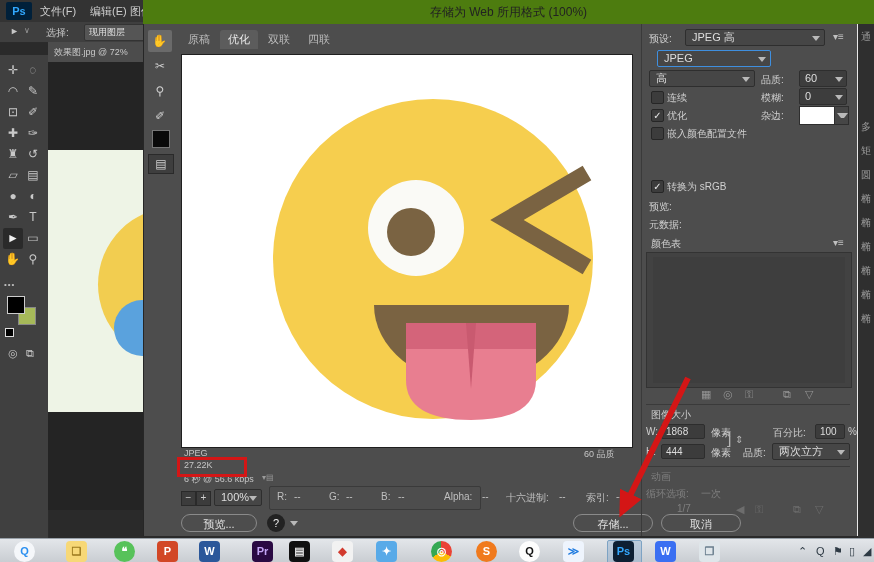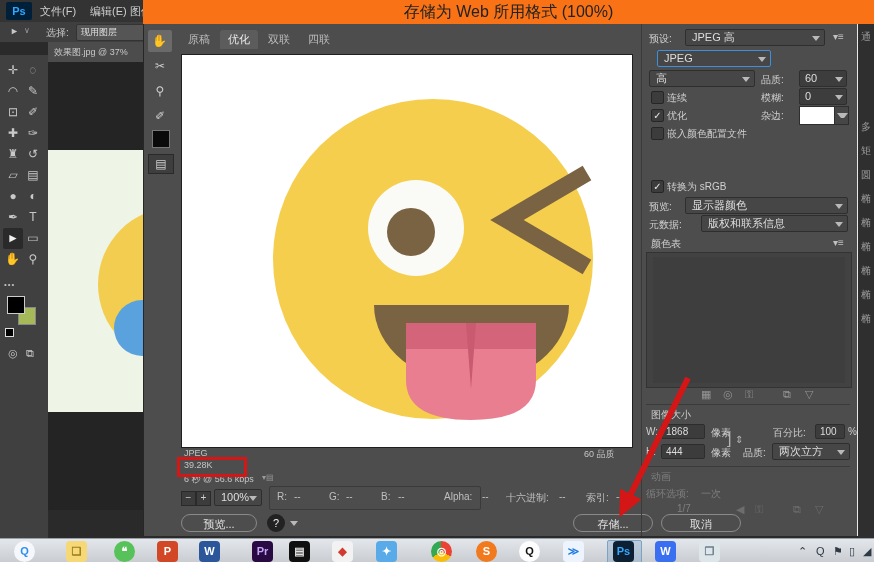--- a/index.html
+++ b/index.html
@@ -19,22 +19,22 @@
   .tool{width:20px;height:21px;color:#c9c9c9;font-size:12px;text-align:center;line-height:21px;cursor:pointer;}
   .tool.selected{background:#2a2a2a;border-radius:2px;color:#f0f0f0;}
   
   #doc-tab{left:48px;top:42px;width:95px;height:20px;background:#4c4c4c;color:#c9c9c9;
            font-size:9px;line-height:20px;padding-left:6px;box-sizing:border-box;white-space:nowrap;overflow:hidden;}
   #doc-canvas{left:48px;top:62px;width:95px;height:448px;background:#242424;overflow:hidden;}
   #doc-paste{position:absolute;left:0;top:88px;width:95px;height:262px;overflow:hidden;}
   #doc-status{left:48px;top:510px;width:95px;height:20px;background:#383838;border-top:1px solid #505050;
               color:#b5b5b5;font-size:9px;line-height:20px;}
   
-  #dlg-title{left:143px;top:0;width:731px;height:24px;background:#f97316;border-bottom:1px solid #b5b5b5;
-             color:#222;font-size:16px;text-align:center;line-height:24px;}
+  #dlg-title{left:143px;top:0;width:731px;height:24px;background:#4d7c0f;border-bottom:1px solid #b5b5b5;
+             color:#222;font-size:12px;text-align:center;line-height:24px;}
   #dlg-body{left:143px;top:24px;width:713px;height:512px;background:#4d4d4d;border-left:1px solid #262626;
             border-right:2px solid #e8e8e8;box-sizing:content-box;}
   .tab{position:absolute;top:6px;height:19px;width:38px;text-align:center;line-height:19px;
        font-size:11px;color:#bdbdbd;cursor:pointer;}
   .tab.active{background:#5c5c5c;color:#ececec;border-radius:3px 3px 0 0;}
   .mini-btn{position:absolute;left:4px;width:24px;height:22px;color:#d0d0d0;font-size:12px;
             text-align:center;line-height:22px;cursor:pointer;}
   .mini-btn.selected{background:#6a6a6a;border-radius:2px;}
   #preview{position:absolute;left:37px;top:30px;width:450px;height:392px;background:#ffffff;
            border:1px solid #1f1f1f;overflow:hidden;}
@@ -87,21 +87,21 @@
     <div class="abs" id="ps-logo">Ps</div>
     <div class="menu-item" style="left:40px;">文件(F)</div>
     <div class="menu-item" style="left:90px;">编辑(E)</div>
     <div class="menu-item" style="left:130px;">图像</div>
   </div>
 
   <div class="abs" id="optionsbar">
     <span class="abs" style="left:10px;top:4px;font-size:9px;">►</span>
     <span class="abs" style="left:24px;top:4px;font-size:8px;color:#9a9a9a;">∨</span>
     <span class="abs" style="left:46px;top:4px;">选择:</span>
-    <span class="abs" style="left:76px;top:2px;width:62px;height:14px;background:#555;border:1px solid #333;border-radius:2px;padding:1px 4px 0;font-size:9px;color:#e0e0e0;">现用图层</span>
+    <span class="abs" style="left:84px;top:2px;width:62px;height:14px;background:#555;border:1px solid #333;border-radius:2px;padding:1px 4px 0;font-size:9px;color:#e0e0e0;">现用图层</span>
   </div>
 
   <div class="abs" id="toolpanel">
     <div class="abs" style="left:3px;top:5px;width:44px;display:flex;flex-wrap:wrap;">
         <div class="tool">✛</div>
         <div class="tool">◌</div>
         <div class="tool">◠</div>
         <div class="tool">✎</div>
         <div class="tool">⊡</div>
         <div class="tool">✐</div>
@@ -121,21 +121,21 @@
         <div class="tool">⚲</div>
       </div>
     <div class="abs" style="left:4px;top:225px;color:#bdbdbd;font-size:8px;letter-spacing:1px;">•••</div>
     <div class="abs" style="left: 18px; top: 252px; width: 16px; height: 16px; border: 1px solid rgb(136, 136, 136); background: rgb(166, 185, 89);" id="bg-swatch"></div>
     <div class="abs" style="left: 7px; top: 241px; width: 16px; height: 16px; border: 1px solid rgb(204, 204, 204); background: rgb(0, 0, 0);" id="fg-swatch"></div>
     <div class="abs" style="left:5px;top:273px;width:7px;height:7px;background:#000;border:1px solid #ddd;"></div>
     <div class="abs" style="left:8px;top:292px;color:#c9c9c9;font-size:11px;">◎</div>
     <div class="abs" style="left:26px;top:292px;color:#c9c9c9;font-size:11px;">⧉</div>
   </div>
 
-  <div class="abs" id="doc-tab">效果图.jpg @ 37%</div>
+  <div class="abs" id="doc-tab">效果图.jpg @ 72%</div>
   <div class="abs" id="doc-canvas">
     <div id="doc-paste" style="background: rgb(238, 244, 230);">
       <div class="abs" id="bgdoc-face" style="left: 50px; top: 57px; width: 155px; height: 155px; border-radius: 50%; background: rgb(242, 205, 80);"></div>
       <div class="abs" id="bgdoc-blue" style="left: 66px; top: 150px; width: 56px; height: 56px; border-radius: 50%; background: rgb(90, 162, 221);"></div>
     </div>
   </div>
 
   <div class="abs" id="dlg-title">存储为 Web 所用格式 (100%)</div>
 
   <div class="abs" id="dlg-body">
@@ -161,21 +161,21 @@
         <path d="M224,268 L224,325 Q224,365 289,365 Q354,365 354,325 L354,268 Z" fill="#e87e90"></path>
         <rect x="224" y="268" width="130" height="26" fill="#d4647a"></rect>
         <polygon points="284,268 294,268 289,334" fill="#c95a70"></polygon>
         <circle cx="234" cy="173" r="48" fill="#fafaf6"></circle>
         <circle cx="229" cy="177" r="24" fill="#7a6342"></circle>
         <path d="M405,118 L325,165 L405,212" fill="none" stroke-width="17" stroke="#7a6342"></path>
       </svg>
     </div>
 
     <div class="ann" style="left:40px;top:424px;">JPEG</div>
-    <div class="ann" style="left:40px;top:436px;">39.28K</div>
+    <div class="ann" style="left:40px;top:436px;">27.22K</div>
     <div class="ann" style="left:40px;top:449px;">6 秒 @ 56.6 kbps</div>
     <div class="ann" style="left:118px;top:449px;font-size:8px;color:#9a9a9a;">▾▤</div>
     <div class="ann" style="left:440px;top:424px;">60 品质</div>
 
     <div class="szbox" style="left:37px;top:467px;">−</div>
     <div class="szbox" style="left:52px;top:467px;">+</div>
     <div class="dd" style="left:70px;top:465px;width:48px;">100%</div>
     <div class="abs" style="left:125px;top:462px;width:210px;height:22px;border:1px solid #3a3a3a;border-radius:2px;"></div>
     <span class="stat" style="left:133px;top:467px;">R:</span>
     <span class="stat" style="left:150px;top:467px;">--</span>
@@ -221,24 +221,22 @@
         <div style="margin:6px 0 0 2px;border-left:4px solid transparent;border-right:4px solid transparent;border-top:5px solid #b9b9b9;"></div>
       </div>
 
     <div class="cb" style="left:507px;top:103px;"></div>
     <span class="lbl" style="left:523px;top:103px;">嵌入颜色配置文件</span>
 
     <div class="cb" style="left:507px;top:156px;">✓</div>
     <span class="lbl" style="left:523px;top:156px;">转换为 sRGB</span>
 
     <span class="lbl" style="left:505px;top:176px;">预览:</span>
-    <div class="dd" style="left:541px;top:173px;width:163px;">显示器颜色</div>
 
     <span class="lbl" style="left:505px;top:194px;">元数据:</span>
-    <div class="dd" style="left:557px;top:191px;width:147px;">版权和联系信息</div>
 
     <span class="lbl" style="left:507px;top:213px;">颜色表</span>
     <span class="lbl" style="left:689px;top:213px;color:#c0c0c0;">▾≡</span>
     <div class="abs" style="left:502px;top:228px;width:204px;height:134px;background:#424242;border:1px solid #333;">
       <div class="abs" style="left:6px;top:4px;right:6px;bottom:4px;background:#3e3e3e;"></div>
     </div>
     <div id="ct-icons">
         <span class="icon-s" style="left: 557px; top: 364px;">▦</span>
         <span class="icon-s" style="left: 579px; top: 364px;">◎</span>
         <span class="icon-s" style="left: 601px; top: 364px;">⚿</span>

